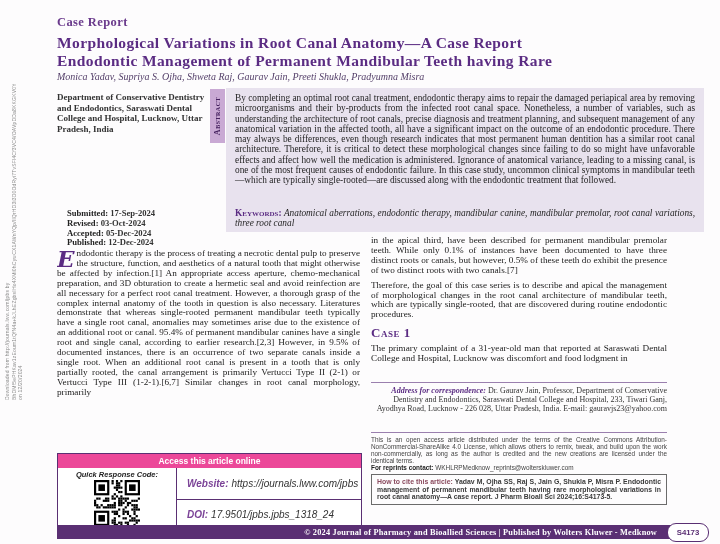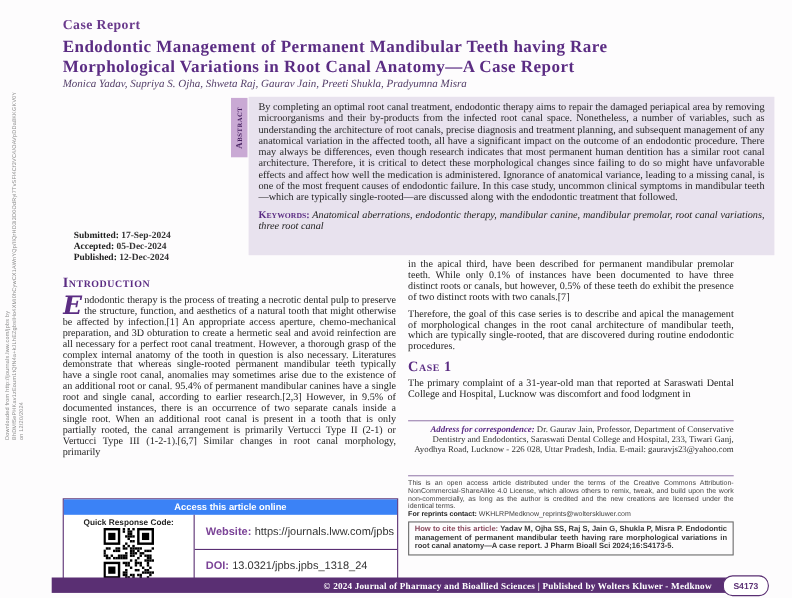--- a/index.html
+++ b/index.html
@@ -22,21 +22,21 @@
   .dates{position:absolute;left:67px;top:209px;width:160px;font-size:8.6px;line-height:9.8px;color:#333;font-weight:bold;}
   .dates b{color:#222;}
   
   .abstract-wrap{position:absolute;left:210px;top:88px;width:494px;height:144px;}
   .abstract-tab{position:absolute;left:0;top:1px;width:15px;height:54px;background:#c9a9d4;
     display:flex;align-items:center;justify-content:center;}
   .abstract-tab span{writing-mode:vertical-rl;transform:rotate(180deg);font-size:8px;font-weight:bold;
     color:#45205f;font-variant:small-caps;letter-spacing:.5px;}
   .abstract-body{margin-left:16px;background:#e8e2ee;height:134px;padding:5px 9px;
     font-size:9.3px;line-height:10.3px;text-align:justify;color:#1f1f1f;}
-  .kw{margin-top:5px;}
+  .kw{margin-top:22px;}
   .kw .kw-label{font-variant:small-caps;font-weight:bold;color:#5b2c83;}
   .kw .kw-text{font-style:italic;}
   
   .col-left{position:absolute;left:57px;top:249px;width:303px;height:202px;overflow:hidden;}
   .col-right{position:absolute;left:371px;top:236px;width:296px;height:278px;}
   .sec-heading{font-variant:small-caps;font-weight:bold;color:#5b2c83;font-size:13px;
     letter-spacing:.5px;margin:0 0 3px 0;}
   .body-text{font-size:9.2px;line-height:9.9px;text-align:justify;margin:0 0 5px 0;}
   .dropcap{float:left;font-size:23px;line-height:19px;font-style:italic;font-weight:bold;
     color:#5b2c83;padding-right:2px;font-family:"DejaVu Serif",serif;}
@@ -52,78 +52,79 @@
   .reprints{position:absolute;left:0;top:228px;width:296px;font-size:6.4px;color:#444;
     font-family:"Liberation Sans",sans-serif;}
   .reprints b{color:#222;}
   .cite-box{position:absolute;left:0;top:238px;width:284px;border:1px solid #6b6b6b;
     padding:3px 5px;font-size:6.9px;line-height:7.5px;font-weight:bold;color:#3a3a3a;
     text-align:justify;font-family:"Liberation Sans",sans-serif;}
   .cite-label{color:#8a4a5e;}
   
   .access-box{position:absolute;left:57px;top:453px;width:303px;border:1.5px solid #5a2f73;
     background:#fff;font-family:"Liberation Sans",sans-serif;}
-  .access-header{background:#3b82f6;color:#fff;font-size:8.5px;font-weight:bold;text-align:center;
+  .access-header{background:#ec4899;color:#fff;font-size:8.5px;font-weight:bold;text-align:center;
     padding:2px 0;}
-  .access-grid{display:flex;}
+  .access-grid{display:flex;font-style:italic;}
   .qr-cell{width:118px;border-right:1px solid #5a2f73;display:flex;flex-direction:column;
     align-items:center;padding:2px 0 4px 0;}
   .qr-label{font-size:7.5px;font-weight:bold;color:#222;margin-bottom:1px;}
   .link-cell{flex:1;display:flex;flex-direction:column;}
   .link-row{flex:1;display:flex;align-items:center;padding-left:10px;font-size:10px;color:#333;}
   .link-row + .link-row{border-top:1px solid #5a2f73;}
   .link-label{font-weight:bold;color:#7b4397;margin-right:3px;}
   
-  .footer-bar{position:absolute;left:47px;top:525px;width:648px;height:14px;background:#5a2f73;
+  .footer-bar{position:absolute;left:57px;top:525px;width:648px;height:14px;background:#5a2f73;
     display:flex;align-items:center;justify-content:flex-end;padding-right:48px;box-sizing:border-box;}
   .footer-text{color:#fff;font-size:8.3px;font-weight:bold;font-family:"Liberation Serif",serif;
     letter-spacing:.2px;}
   .page-badge{position:absolute;right:-4px;top:-2px;width:40px;height:17px;background:#fff;
     border:1.5px solid #5a2f73;border-radius:9px;display:flex;align-items:center;justify-content:center;
     font-size:7.8px;font-weight:bold;color:#5a2f73;font-family:"Liberation Sans",sans-serif;text-align:center;}
   .page-badge::before{content:"";position:absolute;left:-6px;top:5px;width:0;height:0;
     border-top:3px solid transparent;border-bottom:3px solid transparent;border-right:6px solid #5a2f73;}
 </style>
 </head>
 <body>
 
 <div class="page">
 
   <div class="watermark">Downloaded from http://journals.lww.com/jpbs by BhDMf5ePHKav1zEoum1tQfN4a+kJLhEZgbsIHo4XMi0hCywCX1AWnYQp/IlQrHD3i3D0OdRyi7TvSFl4Cf3VC4/OAVpDDa8KKGKV0Ymy+78= on 12/20/2024</div>
 
   <div class="article-type">Case Report</div>
 
   <div class="title">
+    <div>Morphological Variations in Root Canal Anatomy—A Case Report</div>
     <div>Endodontic Management of Permanent Mandibular Teeth having Rare</div>
-    <div>Morphological Variations in Root Canal Anatomy—A Case Report</div>
   </div>
 
   <div class="authors">Monica Yadav, Supriya S. Ojha, Shweta Raj, Gaurav Jain, Preeti Shukla, Pradyumna Misra</div>
 
+  <div class="affiliation">Department of Conservative Dentistry and Endodontics, Saraswati Dental College and Hospital, Lucknow, Uttar Pradesh, India</div>
 
   <div class="dates">
     <div><b>Submitted:</b><span> 17-Sep-2024</span></div>
+    <div><b>Revised:</b><span> 03-Oct-2024</span></div>
     <div><b>Accepted:</b><span> 05-Dec-2024</span></div>
     <div><b>Published:</b><span> 12-Dec-2024</span></div>
   </div>
 
   <div class="abstract-wrap">
     <div class="abstract-tab">
       <span>Abstract</span>
     </div>
     <div class="abstract-body">
       <span>By completing an optimal root canal treatment, endodontic therapy aims to repair the damaged periapical area by removing microorganisms and their by-products from the infected root canal space. Nonetheless, a number of variables, such as understanding the architecture of root canals, precise diagnosis and treatment planning, and subsequent management of any anatomical variation in the affected tooth, all have a significant impact on the outcome of an endodontic procedure. There may always be differences, even though research indicates that most permanent human dentition has a similar root canal architecture. Therefore, it is critical to detect these morphological changes since failing to do so might have unfavorable effects and affect how well the medication is administered. Ignorance of anatomical variance, leading to a missing canal, is one of the most frequent causes of endodontic failure. In this case study, uncommon clinical symptoms in mandibular teeth—which are typically single-rooted—are discussed along with the endodontic treatment that followed.</span>
       <div class="kw">
         <span class="kw-label">Keywords:</span><span class="kw-text"> Anatomical aberrations, endodontic therapy, mandibular canine, mandibular premolar, root canal variations, three root canal</span>
       </div>
     </div>
   </div>
 
   <div class="col-left">
-    <div class="sec-heading">Introduction</div>
     <p class="body-text">
       <span class="dropcap">E</span><span>ndodontic therapy is the process of treating a necrotic dental pulp to preserve the structure, function, and aesthetics of a natural tooth that might otherwise be affected by infection.[1] An appropriate access aperture, chemo-mechanical preparation, and 3D obturation to create a hermetic seal and avoid reinfection are all necessary for a perfect root canal treatment. However, a thorough grasp of the complex internal anatomy of the tooth in question is also necessary. Literatures demonstrate that whereas single-rooted permanent mandibular teeth typically have a single root canal, anomalies may sometimes arise due to the existence of an additional root or canal. 95.4% of permanent mandibular canines have a single root and single canal, according to earlier research.[2,3] However, in 9.5% of documented instances, there is an occurrence of two separate canals inside a single root. When an additional root canal is present in a tooth that is only partially rooted, the canal arrangement is primarily Vertucci Type II (2-1) or Vertucci Type III (1-2-1).[6,7] Similar changes in root canal morphology, primarily</span>
     </p>
   </div>
 
   <div class="col-right">
     <p class="body-text">in the apical third, have been described for permanent mandibular premolar teeth. While only 0.1% of instances have been documented to have three distinct roots or canals, but however, 0.5% of these teeth do exhibit the presence of two distinct roots with two canals.[7]</p>
     <p class="body-text">Therefore, the goal of this case series is to describe and apical the management of morphological changes in the root canal architecture of mandibular teeth, which are typically single-rooted, that are discovered during routine endodontic procedures.</p>
     <div class="case-heading">Case 1</div>
     <p class="body-text">The primary complaint of a 31-year-old man that reported at Saraswati Dental College and Hospital, Lucknow was discomfort and food lodgment in</p>
@@ -279,21 +280,21 @@
             </g>
           </svg>
       </div>
       <div class="link-cell">
         <div class="link-row">
           <span class="link-label">Website:</span>
           <span>https://journals.lww.com/jpbs</span>
         </div>
         <div class="link-row">
           <span class="link-label">DOI:</span>
-          <span>13.0321/jpbs.jpbs_1318_24</span>
+          <span>17.9501/jpbs.jpbs_1318_24</span>
         </div>
       </div>
     </div>
   </div>
 
   <div class="footer-bar">
     <span class="footer-text">© 2024 Journal of Pharmacy and Bioallied Sciences | Published by Wolters Kluwer - Medknow</span>
     <span class="page-badge">S4173</span>
   </div>
 

